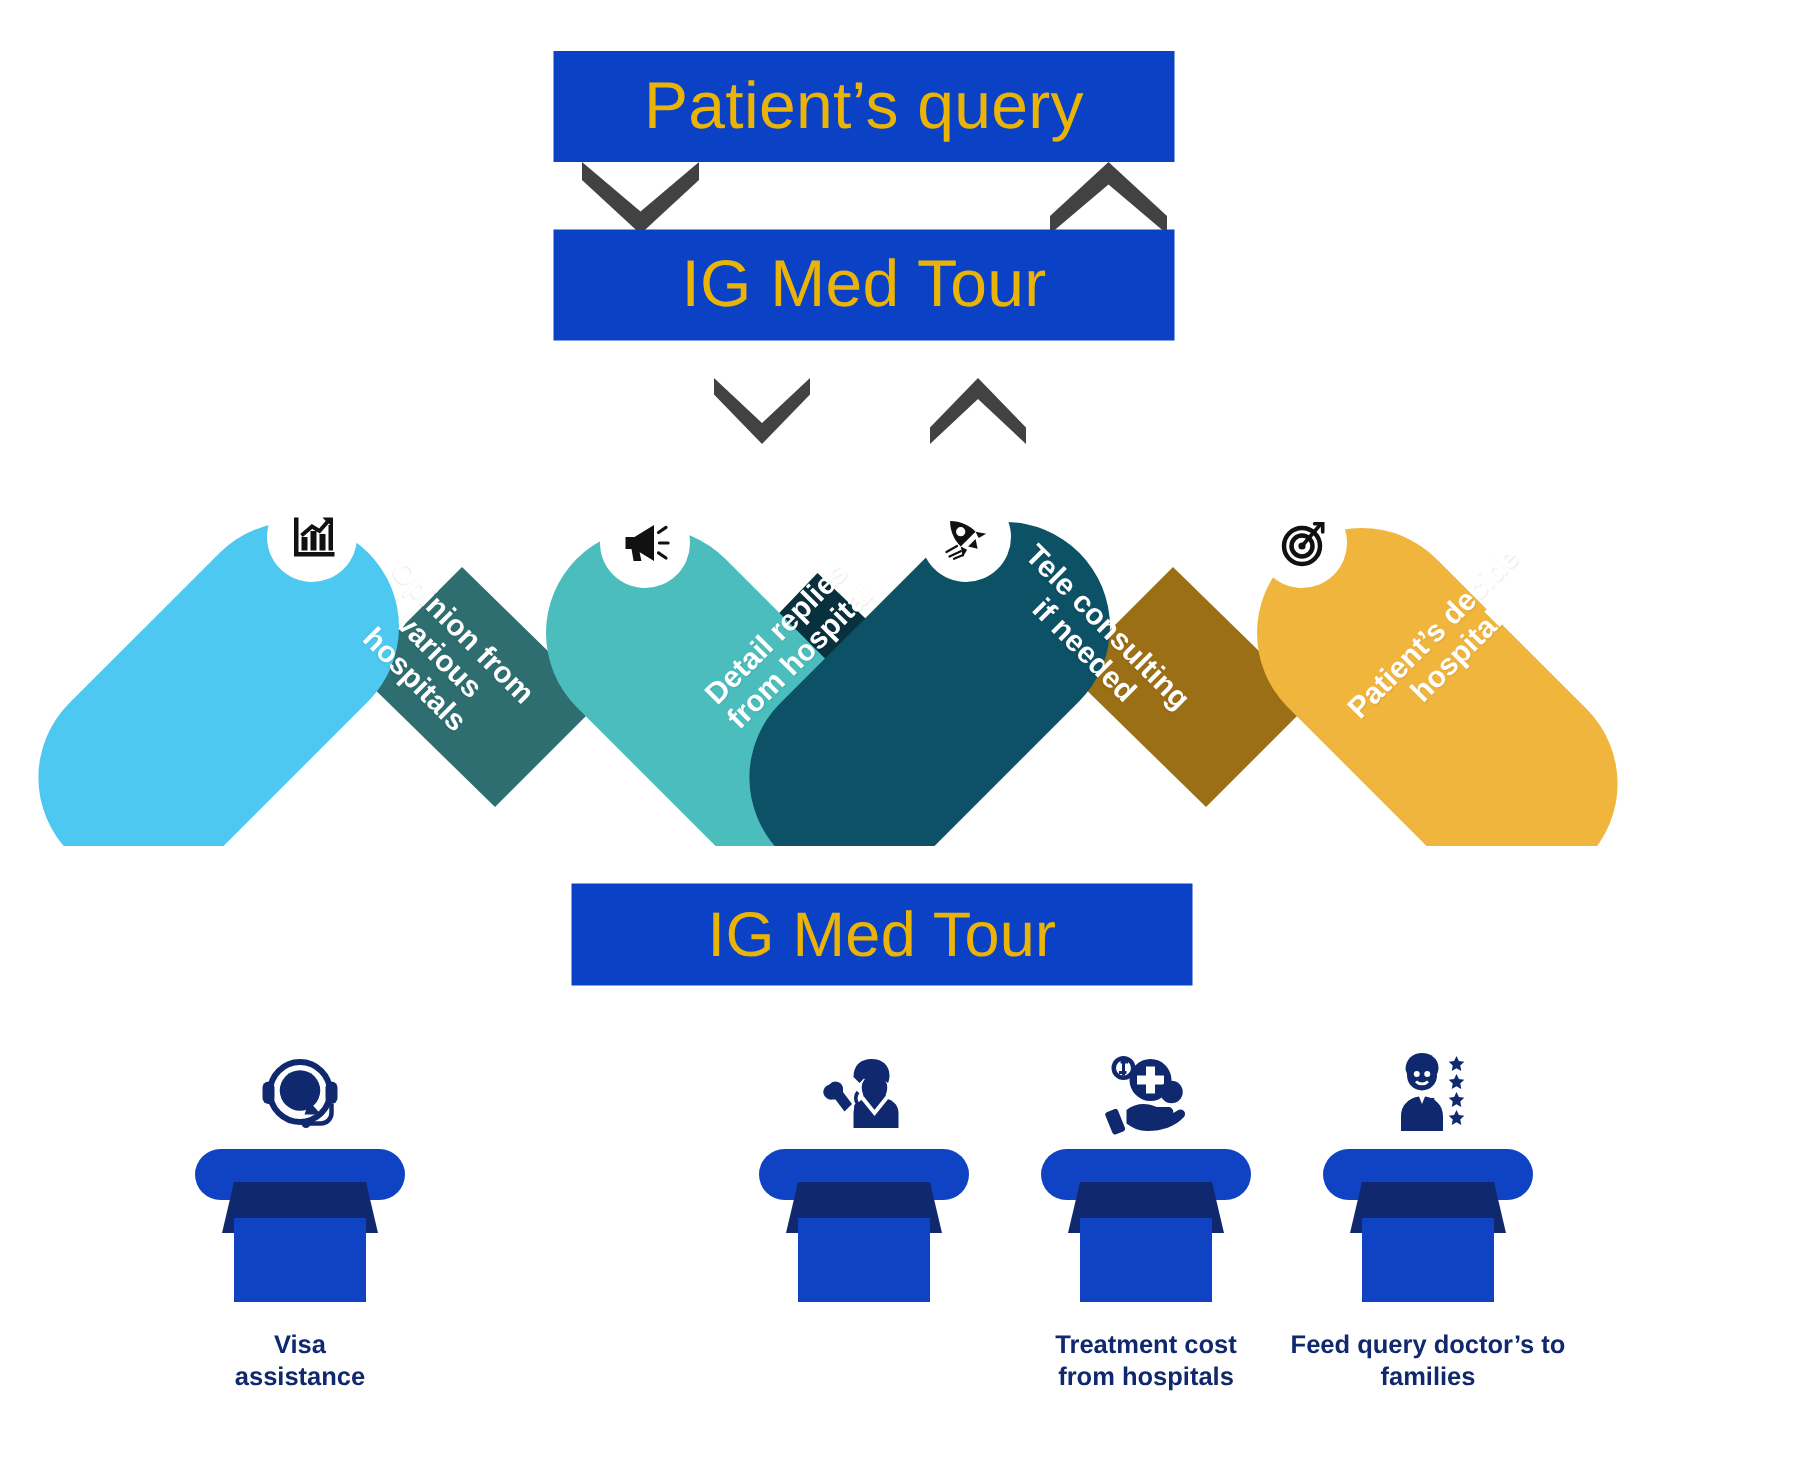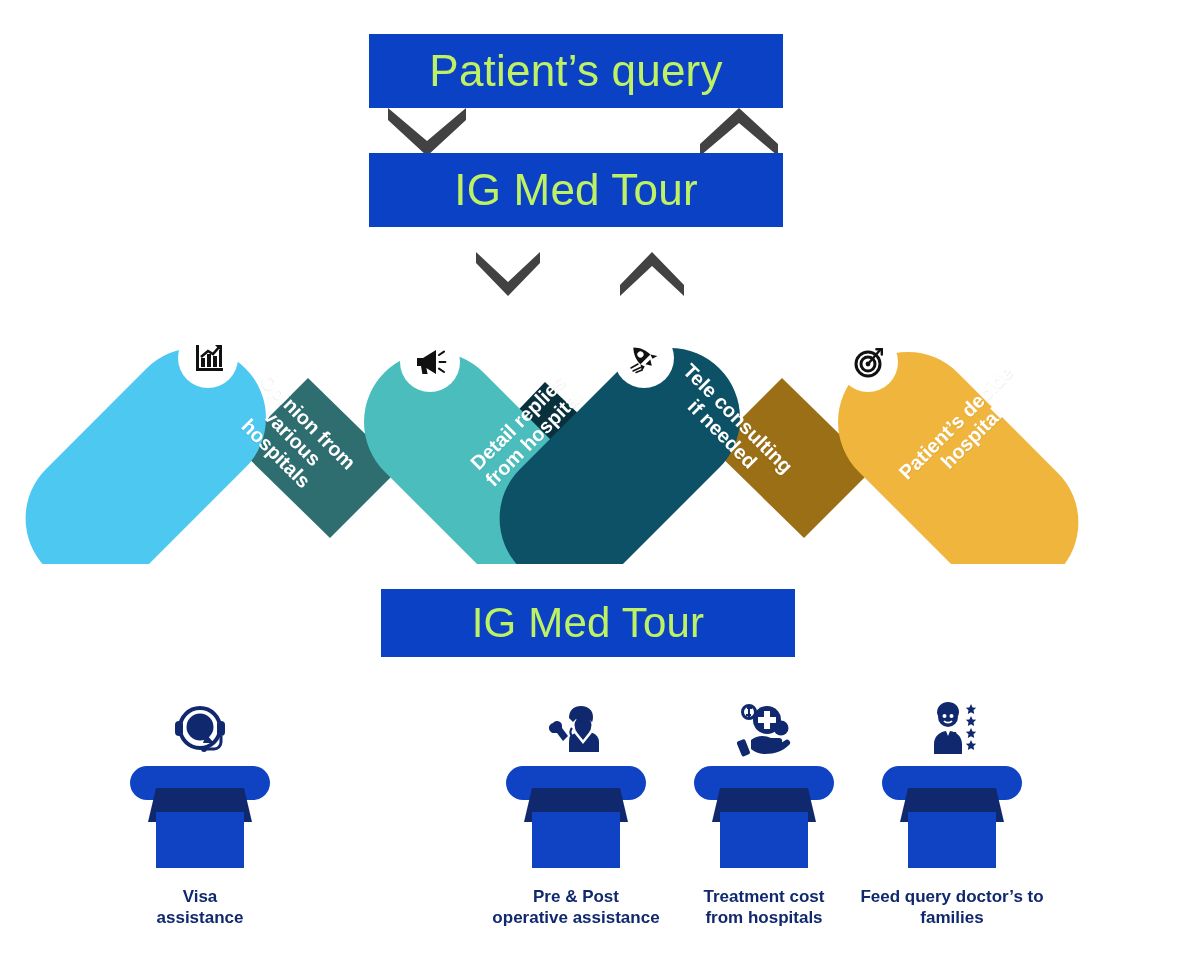--- a/index.html
+++ b/index.html
@@ -9,21 +9,21 @@
     font-family:"Liberation Sans", sans-serif;
     position:relative;overflow:hidden;
   }
   .stage{position:absolute;inset:0;}
 
   
   .banner{
     position:absolute;
     background:#0B41C4;
     display:flex;align-items:center;justify-content:center;
-    color:#bef264;
+    color:#eab308;
     font-weight:400;
     letter-spacing:.2px;
     white-space:nowrap;
   }
   #banner-query{left:369px;top:34px;width:414px;height:74px;font-size:44px;}
   #banner-mid  {left:369px;top:153px;width:414px;height:74px;font-size:44px;}
   #banner-bottom{left:381px;top:589px;width:414px;height:68px;font-size:42px;}
 
   
   .chev{position:absolute;}
@@ -246,22 +246,20 @@
           </svg>
         </span>
       </div>
       <div class="podium">
         <svg width="140" height="108" viewBox="0 0 140 108">
           <rect x="0" y="0" width="140" height="34" rx="17" fill="#0F43C4"></rect>
           <path d="M26 22 h88 l8 34 H18 Z" fill="#10286E"></path>
           <rect x="26" y="46" width="88" height="56" fill="#0F43C4"></rect>
         </svg>
       </div>
-      <div class="pillar-label">Pre &amp; Post
-operative assistance</div>
     </div>
 
     <div class="pillar" style="left:670px;">
       <div class="pillar-icon">
         <span>
           <svg width="62" height="62" viewBox="0 0 62 62">
             <circle cx="34" cy="22" r="14" fill="#10286E"></circle>
             <path d="M31 13 h6 v6 h6 v6 h-6 v6 h-6 v-6 h-6 v-6 h6 Z" fill="#ffffff"></path>
             <circle cx="48" cy="30" r="7.5" fill="#10286E"></circle>
             <circle cx="16" cy="14" r="6.5" fill="none" stroke="#10286E" stroke-width="3"></circle>

